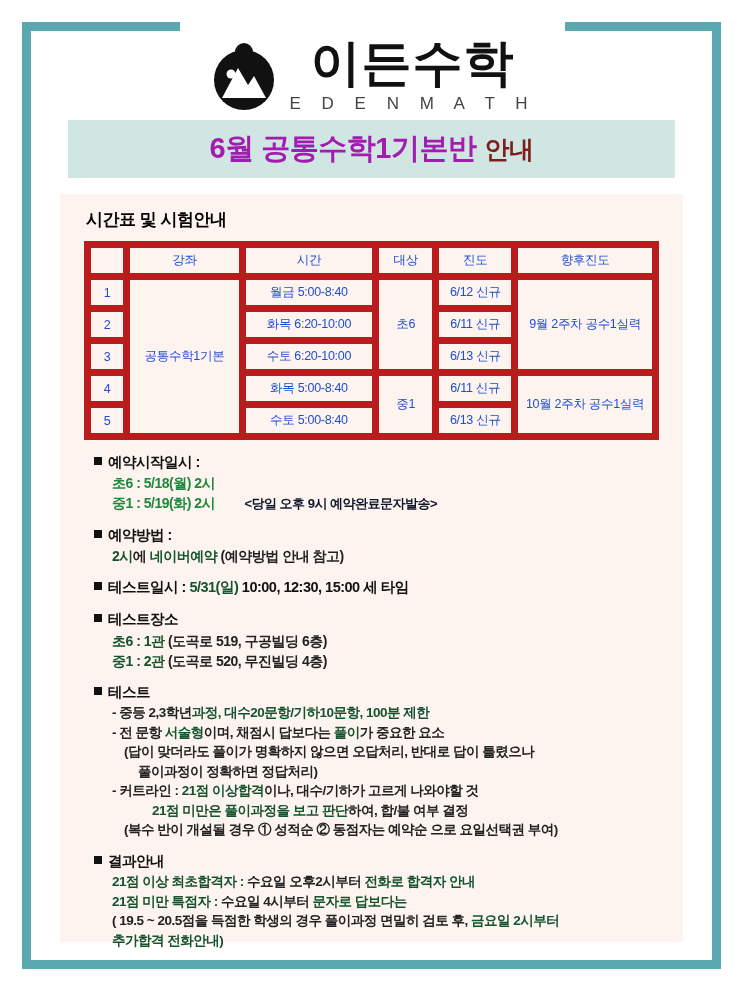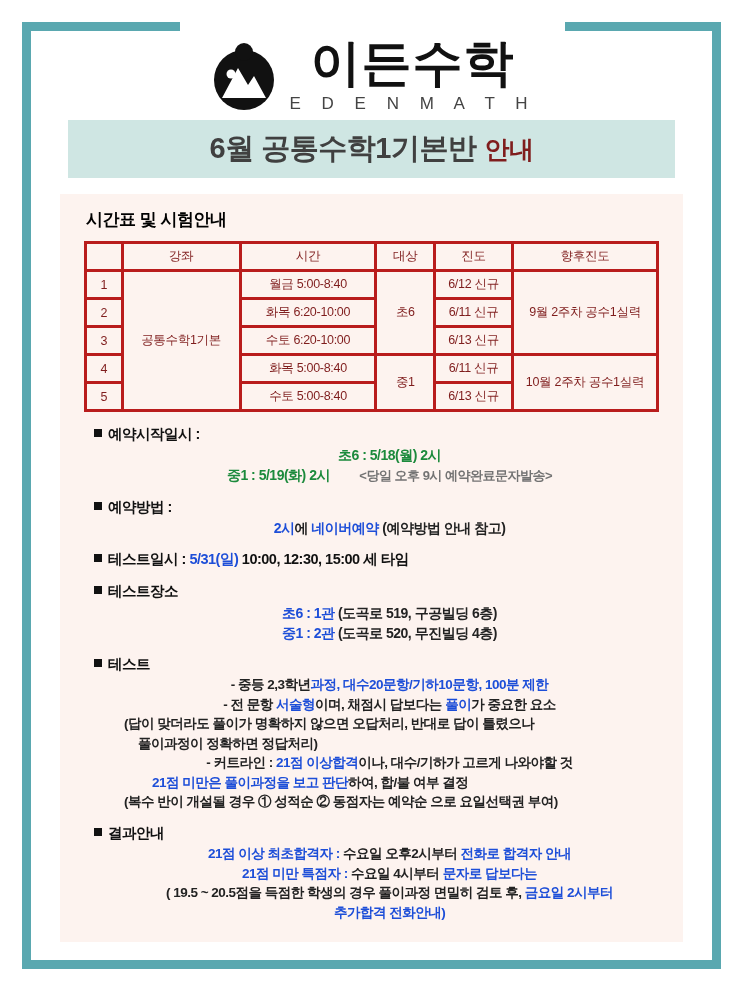--- a/index.html
+++ b/index.html
@@ -81,21 +81,21 @@
     width: 607px;
     height: 58px;
     background: #cfe6e3;
     display: flex;
     align-items: center;
     justify-content: center;
   }
   .title-main {
     font-size: 29px;
     font-weight: bold;
-    color: #404040;
+    color: #a21caf;
     letter-spacing: -0.5px;
   }
   .title-sub {
     font-size: 25px;
     font-weight: bold;
     color: #7f1d1d;
     margin-left: 8px;
     letter-spacing: -0.5px;
   }
   .content-card {
@@ -118,39 +118,39 @@
   }
   
   table.timetable {
     border-collapse: collapse;
     margin: 0 auto;
     width: 575px;
     font-size: 12.5px;
     background: #fdf3ef;
   }
   table.timetable td, table.timetable th {
-    border: 3px solid #b91c1c;
+    border: 7px solid #b91c1c;
     text-align: center;
     height: 23px;
     padding: 1px 3px;
     font-weight: normal;
-    color: #7f1d1d;
+    color: #1d4ed8;
     letter-spacing: -0.3px;
   }
   table.timetable th {
     font-weight: normal;
     font-size: 12.5px;
   }
   .col-no { width: 30px; }
   .col-course { width: 120px; }
   .col-time { width: 138px; }
   .col-target { width: 54px; }
   .col-prog { width: 74px; }
   .col-future { width: 150px; }
-  .redb { color: #1d4ed8; font-weight: bold; }
+  .redb { color: #14532d; font-weight: bold; }
   .green { color: #1c8a3c; }
   .bold { font-weight: bold; }
 
   .body-list {
     margin-top: 12px;
     padding-left: 18px;
     font-size: 14px;
     line-height: 1.45;
     letter-spacing: -0.5px;
   }
@@ -162,25 +162,25 @@
   }
   .sq {
     display: inline-block;
     width: 8px;
     height: 8px;
     background: #111111;
     margin-right: 6px;
     vertical-align: 2px;
   }
   .ln { display: block; }
-  .ind1 { padding-left: 18px; text-align: center; }
+  .ind1 { padding-left: 18px; }
   .ind2 { padding-left: 30px; }
   .ind3 { padding-left: 44px; }
   .ind4 { padding-left: 58px; }
-  .note-inline { margin-left: 26px; color: #737373; font-weight: bold; font-size: 13px;}
+  .note-inline { margin-left: 26px; color: #0f172a; font-weight: bold; font-size: 13px;}
   .small { font-size: 13.5px; }
 </style>
 </head>
 <body>
 
 <div class="page">
 
   <div class="frame"></div>
   <div class="frame-mask-top"></div>
 

